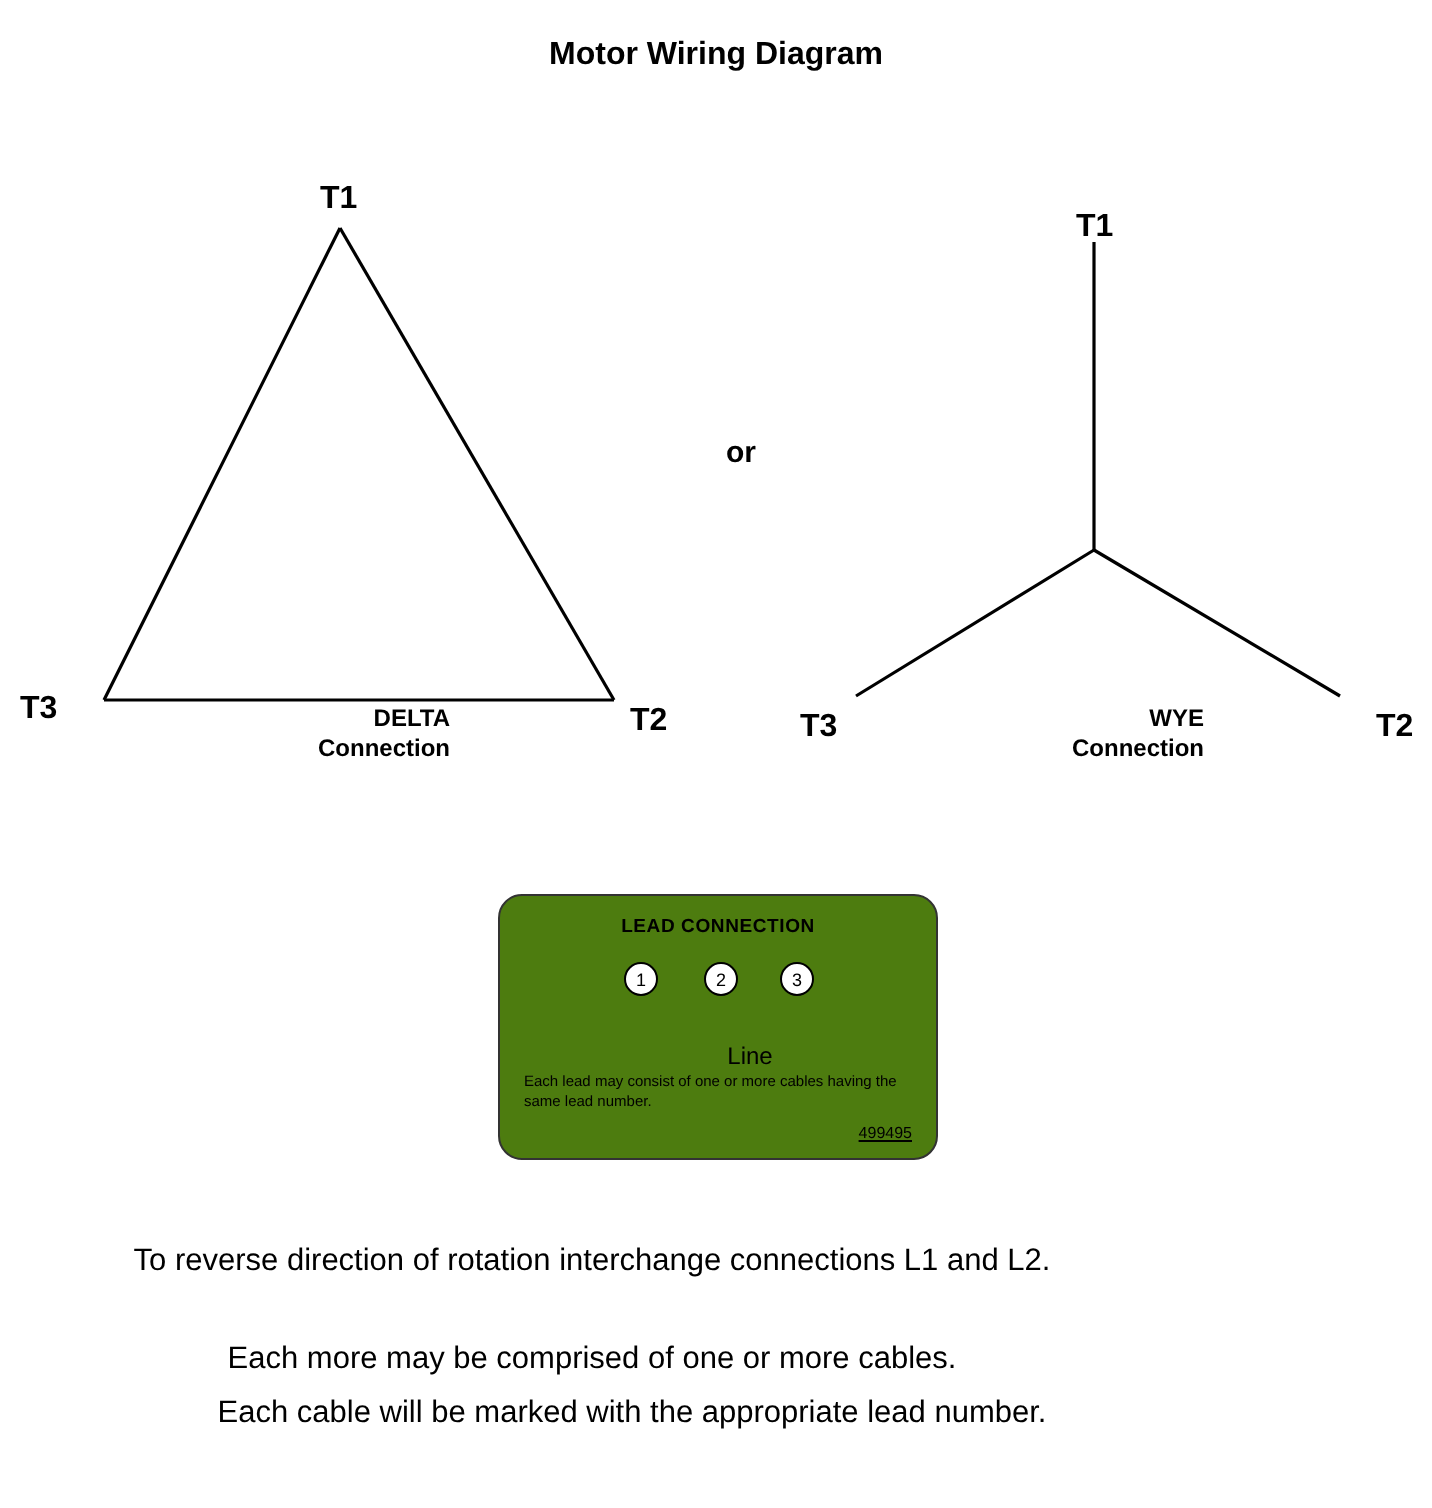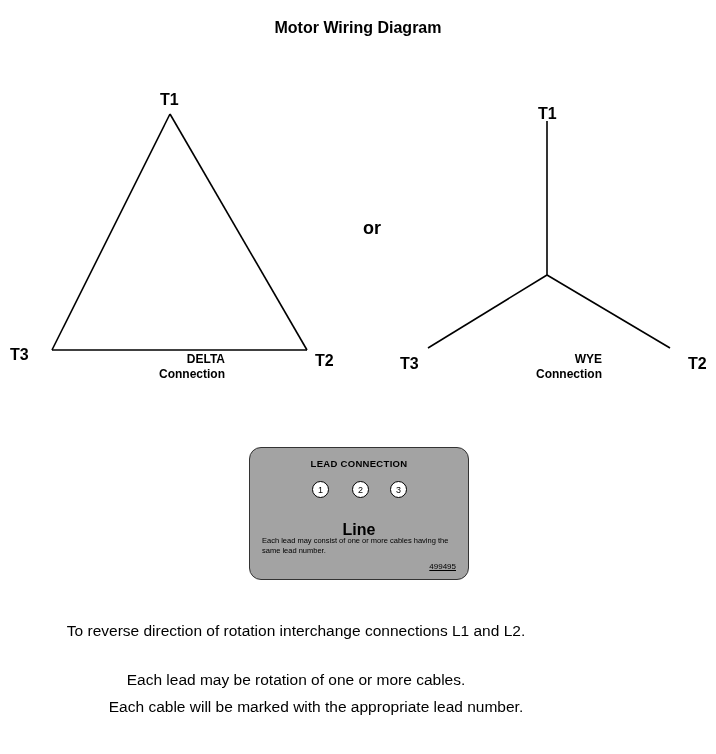--- a/index.html
+++ b/index.html
@@ -48,33 +48,33 @@
     font-size: 12px;
     font-weight: bold;
     text-align: right;
     line-height: 15px;
     white-space: nowrap;
   }
   #or-label {
     position: absolute;
     left: 363px;
     top: 218px;
-    font-size: 18px;
+    font-size: 15px;
     font-weight: bold;
   }
   
   #lead-plate {
     position: absolute;
     left: 249px;
     top: 447px;
     width: 220px;
     height: 133px;
     border: 1px solid #333333;
     border-radius: 12px;
-    background: #a3a3a3;
+    background: #4d7c0f;
     box-sizing: border-box;
   }
   #plate-title {
     position: absolute;
     top: 10px;
     left: 0;
     width: 100%;
     text-align: center;
     font-size: 9.5px;
     font-weight: bold;
@@ -88,25 +88,25 @@
     border-radius: 50%;
     font-size: 9px;
     line-height: 17px;
     text-align: center;
     box-sizing: border-box;
     background: #ffffff;
   }
   #plate-line-label {
     position: absolute;
     top: 73px;
-    left: 0;
+    left: 16px;
     width: 100%;
     text-align: center;
-    font-size: 16px;
-    font-weight: bold;
+    font-size: 12px;
+    font-weight: normal;
   }
   #plate-note {
     position: absolute;
     top: 88px;
     left: 12px;
     width: 196px;
     font-size: 7.5px;
     line-height: 9.5px;
     text-align: left;
   }
@@ -181,16 +181,16 @@
     <div class="terminal-circle" style="left:62px; top:33px;">1</div>
     <div class="terminal-circle" style="left:102px; top:33px;">2</div>
     <div class="terminal-circle" style="left:140px; top:33px;">3</div>
 
     <div id="plate-line-label">Line</div>
     <div id="plate-note">Each lead may consist of one or more cables having the same lead number.</div>
     <div id="plate-code">499495</div>
   </div>
 
   <div class="footer-line" id="footer-1">To reverse direction of rotation interchange connections L1 and L2.</div>
-  <div class="footer-line" id="footer-2">Each lead may be rotation of one or more cables.</div>
+  <div class="footer-line" id="footer-2">Each more may be comprised of one or more cables.</div>
   <div class="footer-line" id="footer-3">Each cable will be marked with the appropriate lead number.</div>
 
 </div>
 
 </body></html>

